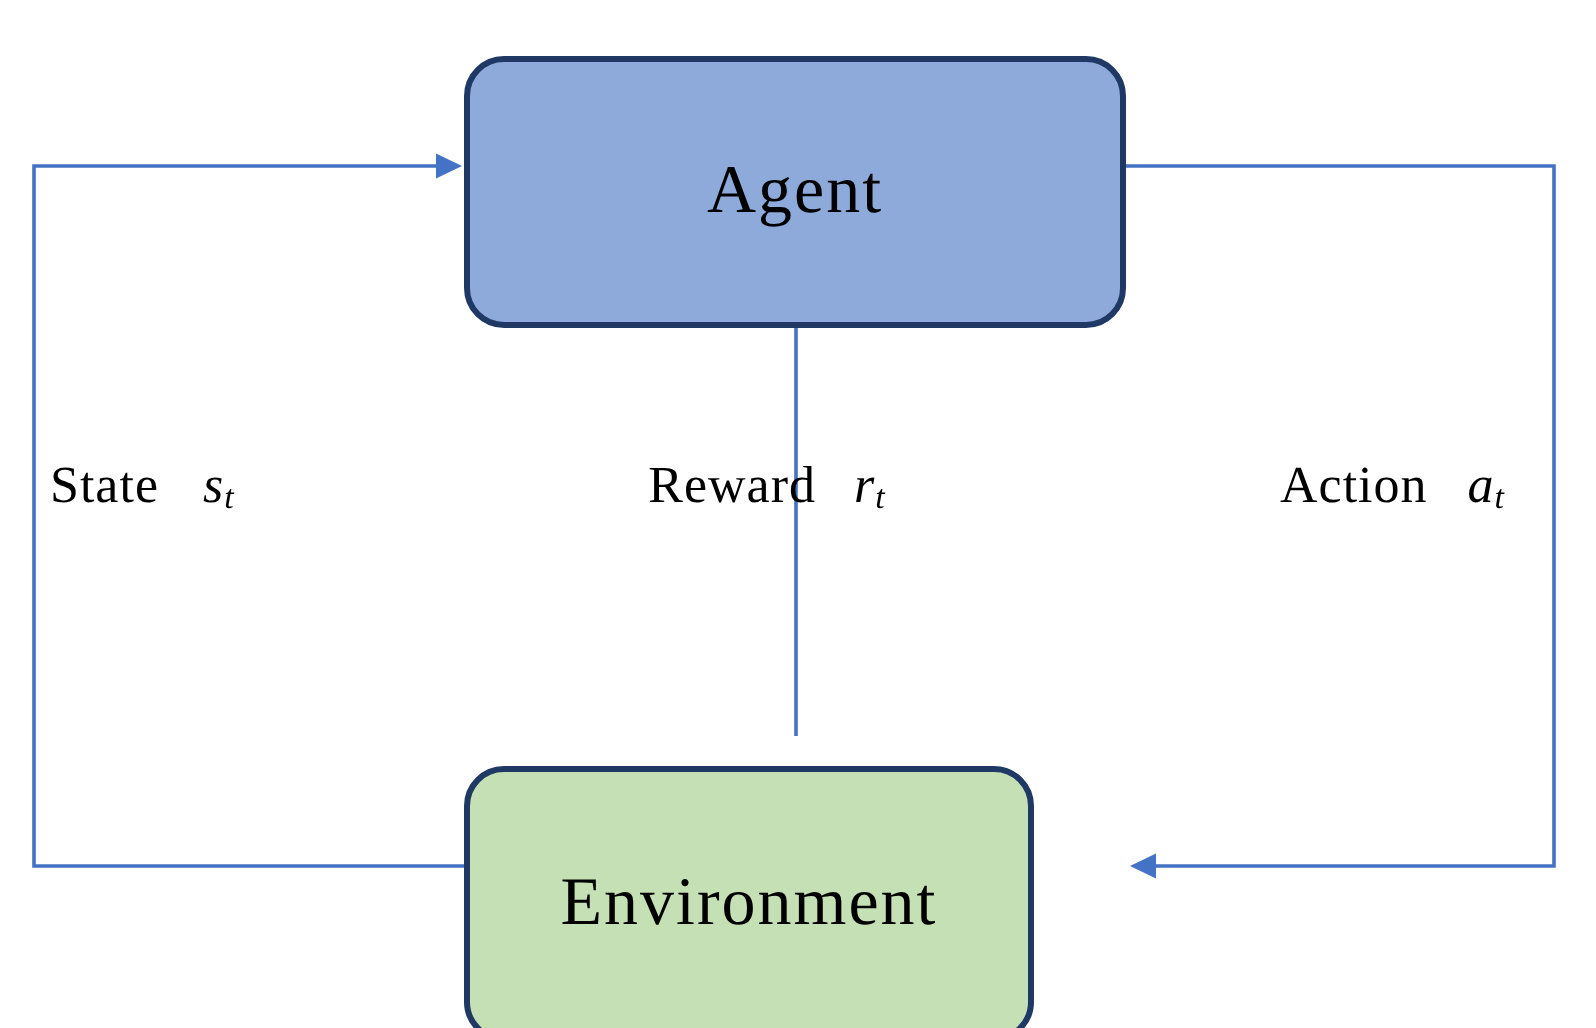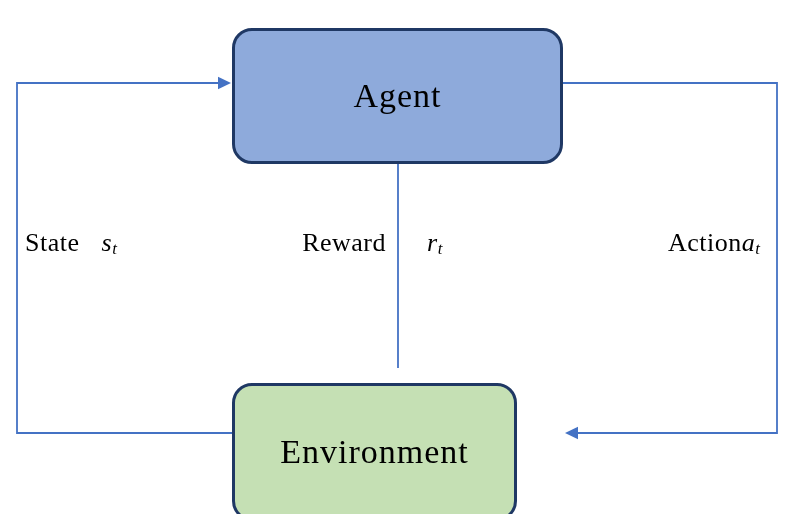--- a/index.html
+++ b/index.html
@@ -70,23 +70,23 @@
   }
   .edge-label sub {
     font-size: 0.65em;
     font-style: italic;
     vertical-align: baseline;
     position: relative;
     top: 0.18em;
     line-height: 0;
   }
   .label-state  { left: 25px;  gap: 22px; }
-  .label-reward-word { position: absolute; top: 230px; right: 412px; font-size: 26px; line-height: 1; letter-spacing: 0.5px; }
+  .label-reward-word { position: absolute; top: 230px; right: 390px; font-size: 26px; line-height: 1; letter-spacing: 0.5px; }
   .label-reward-math { left: 427px; }
-  .label-action { left: 668px; }
+  .label-action { left: 640px; gap: 20px; }
 </style>
 </head>
 <body>
 
 <div class="canvas">
 
   <svg class="wires" viewBox="0 0 798 514" aria-hidden="true">
 
     <path class="wire" d="M 232 433 L 17 433 L 17 83 L 218 83"></path>
     <polygon class="arrowhead" points="231,83 218,76.8 218,89.2"></polygon>

